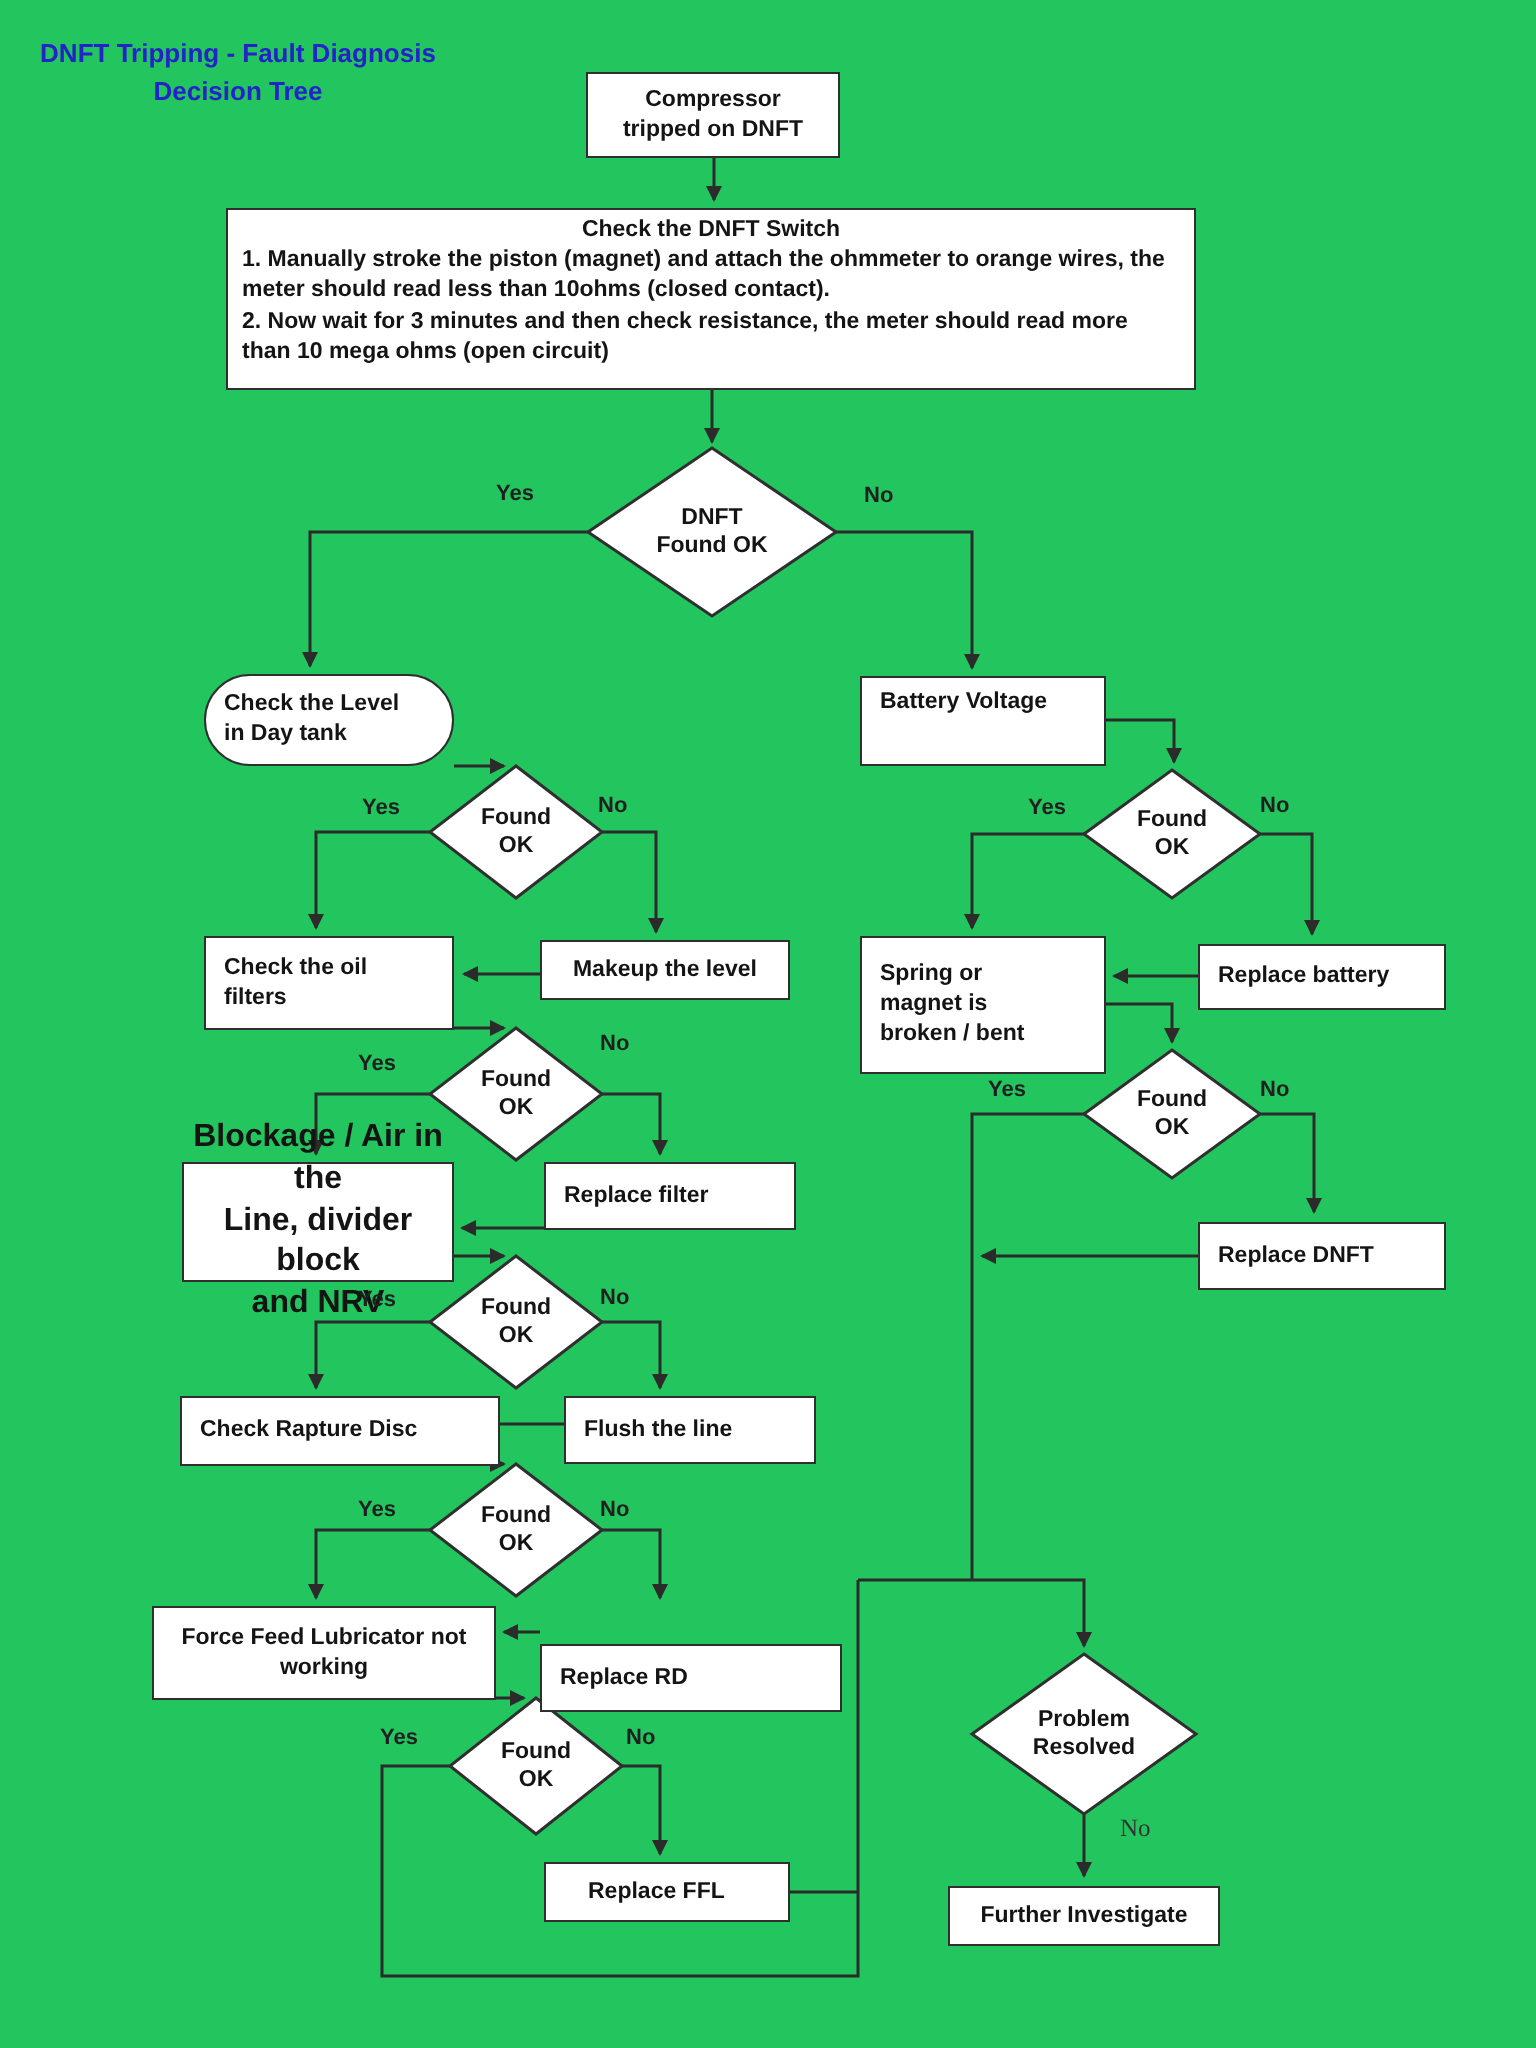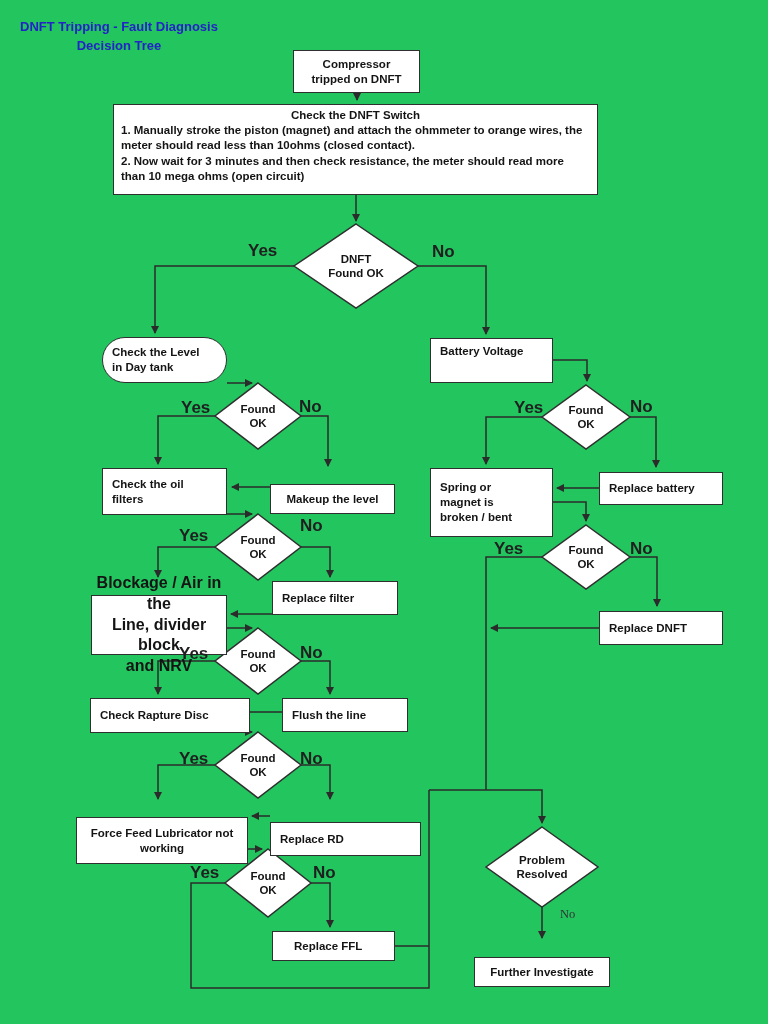--- a/index.html
+++ b/index.html
@@ -11,37 +11,37 @@
     position:absolute;left:8px;top:18px;width:222px;
     font-size:13px;font-weight:bold;color:#2323c8;text-align:center;
     white-space:pre-line;line-height:1.45;
   }
   svg.wires{position:absolute;left:0;top:0;}
   .node{
     position:absolute;background:#ffffff;border:1.5px solid #2f2f2f;
     box-sizing:border-box;display:flex;align-items:center;
     font-size:11.5px;font-weight:bold;line-height:1.3;color:#141414;
   }
-  .node.center{justify-content:center;text-align:center;margin-top:14px;}
+  .node.center{justify-content:center;text-align:center;}
   .node.left{padding-left:9px;padding-right:4px;text-align:left;}
   .node.topalign{align-items:flex-start;padding-top:5px;}
   .pre{white-space:pre-line;}
   .bigbox{
     position:absolute;background:#fff;border:1.5px solid #2f2f2f;box-sizing:border-box;
     padding:3px 7px 2px 7px;font-size:11.5px;font-weight:bold;line-height:1.32;color:#141414;
   }
   .bigbox .bb-title{text-align:center;}
   .bigbox .bb-step{text-align:left;}
   .dtext{
     position:absolute;display:flex;align-items:center;justify-content:center;
     text-align:center;font-size:11.5px;font-weight:bold;line-height:1.25;
     color:#141414;white-space:pre-line;
   }
   .edgelabel{
-    position:absolute;font-size:17px;font-weight:bold;color:#1f1f1f;line-height:1;
+    position:absolute;font-size:11px;font-weight:bold;color:#1f1f1f;line-height:1;
   }
   .edgelabel.serif{
     font-family:"Liberation Serif",serif;font-weight:normal;font-size:12.5px;color:#333;
   }
 </style>
 </head>
 <body>
 
 <div class="canvas">
 

